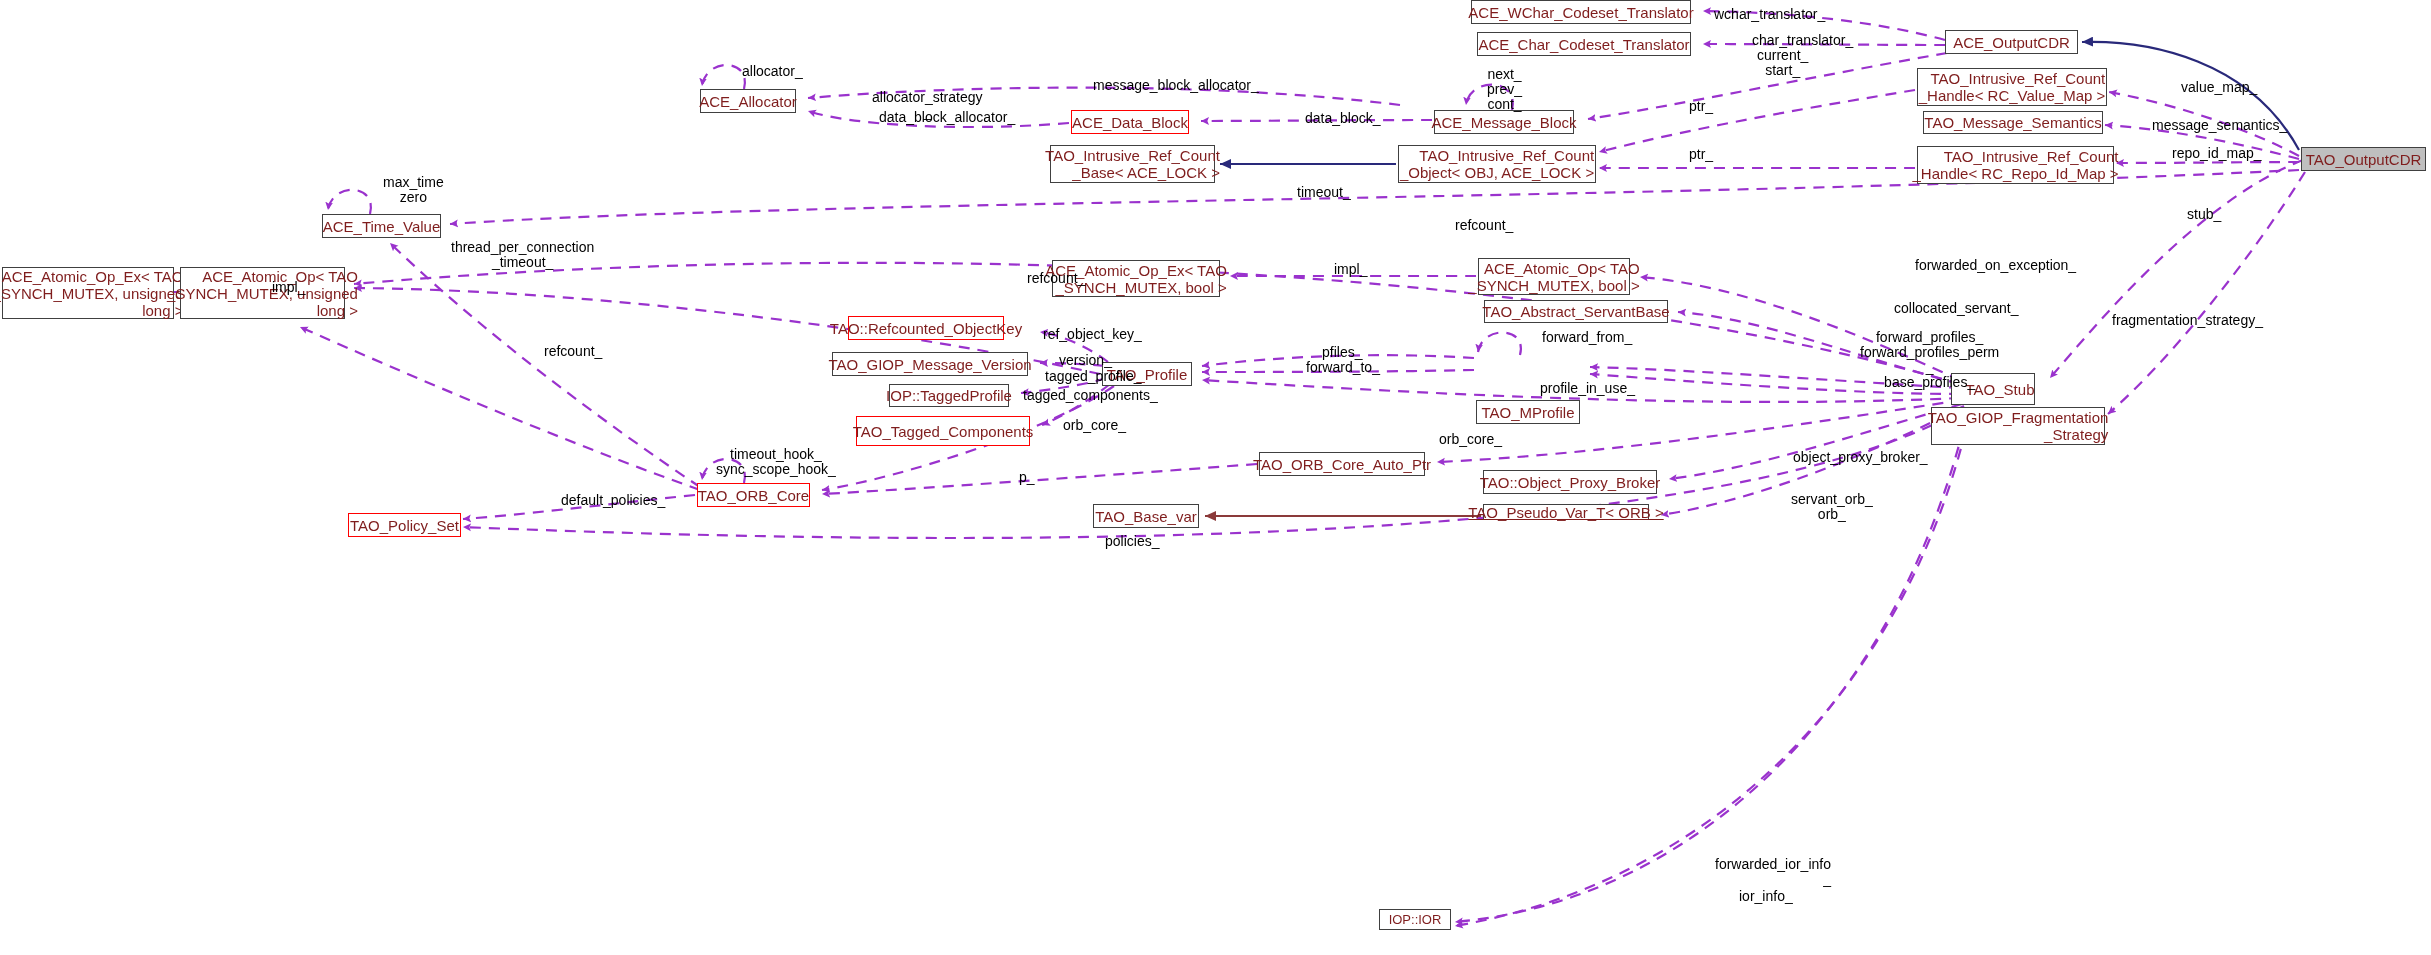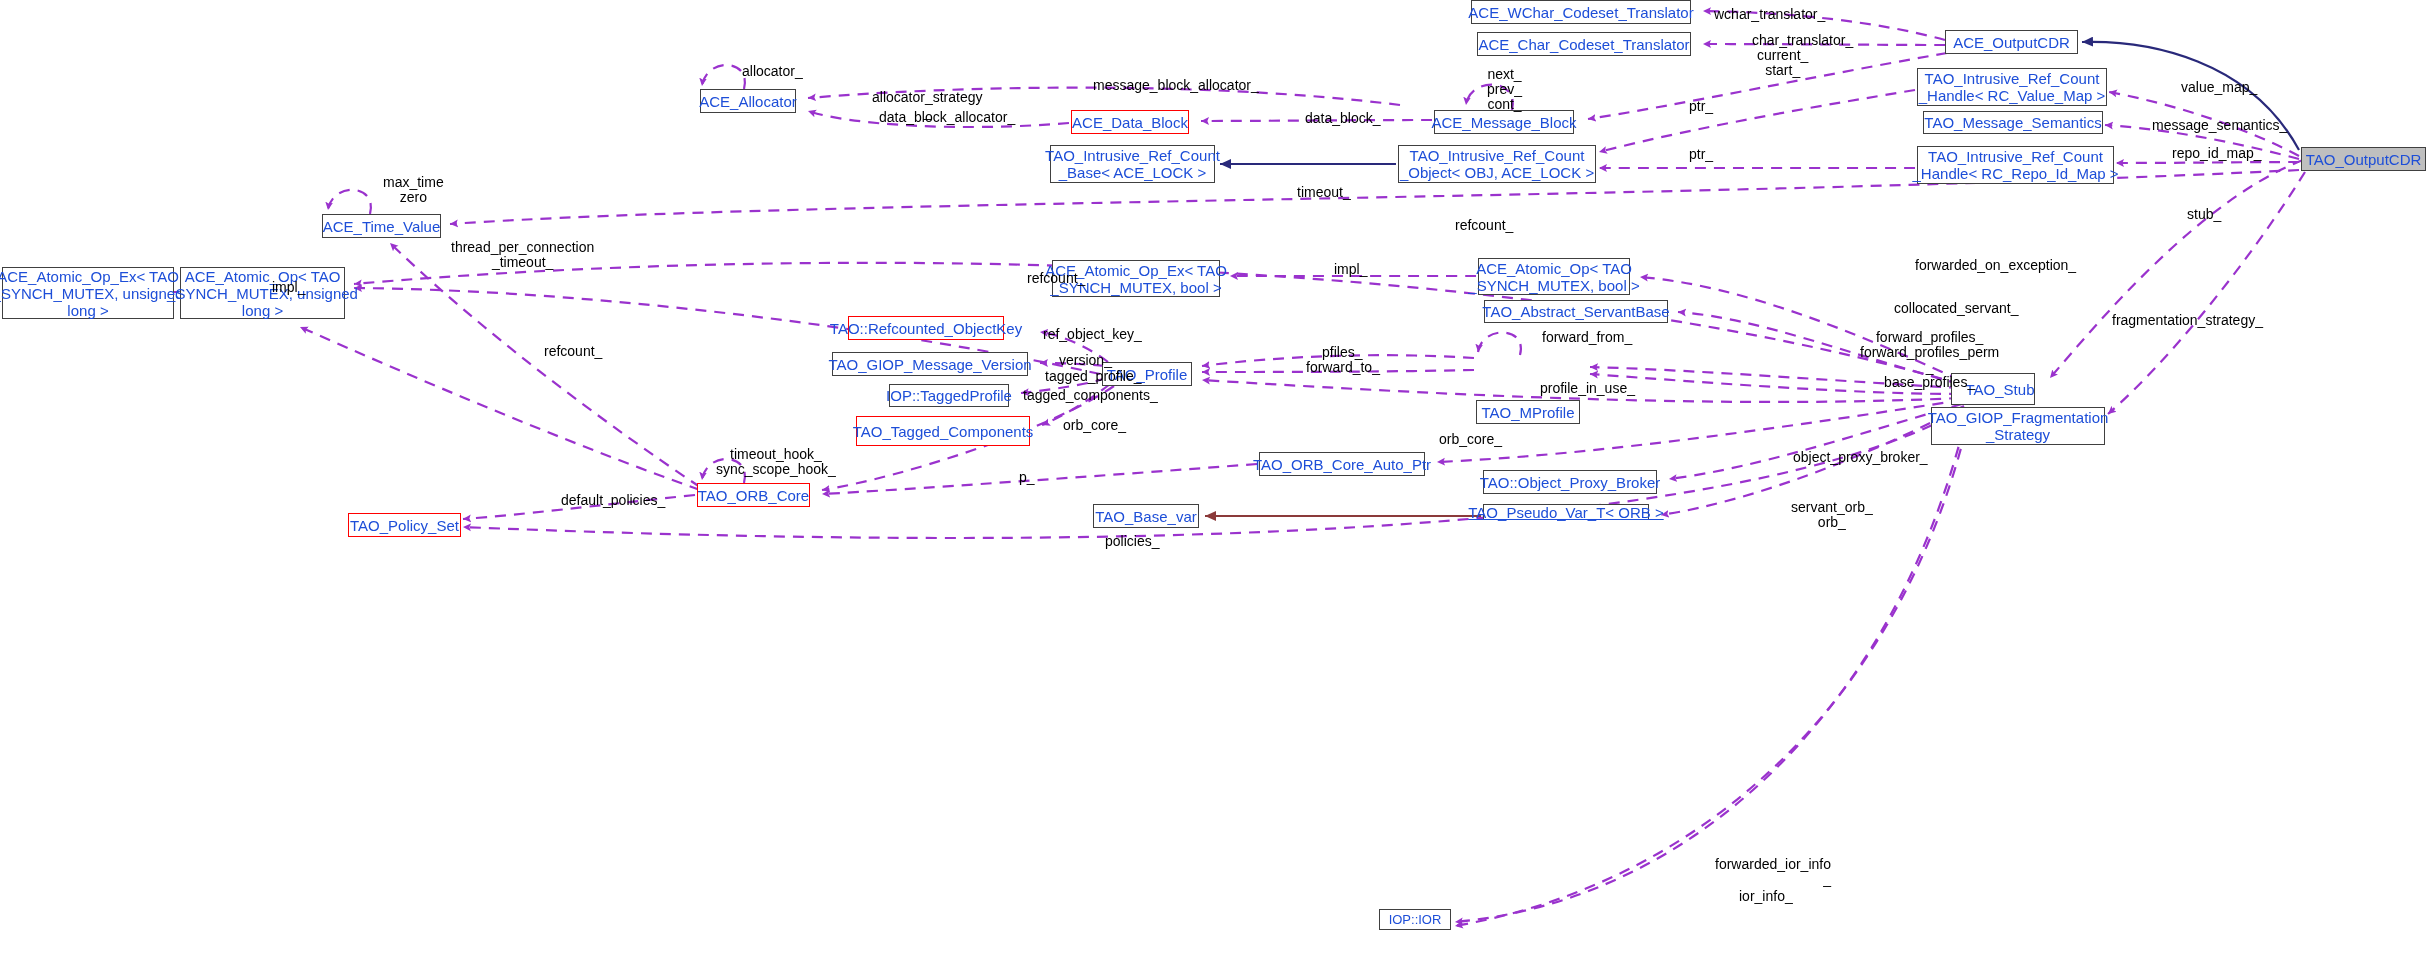--- a/index.html
+++ b/index.html
@@ -4,24 +4,24 @@
 <style>
   html,body{margin:0;padding:0;background:#ffffff;}
   body{font-family:"Liberation Sans",sans-serif;}
   #canvas{position:relative;width:2431px;height:955px;background:#fff;overflow:hidden;}
   #edges{position:absolute;left:0;top:0;width:2431px;height:955px;}
   .node{
     position:absolute;
     box-sizing:border-box;
     border:1px solid #404040;
     background:#ffffff;
-    color:#1d4ed8;
+    color:#7f1d1d;
     font-size:15px;
     line-height:17px;
-    text-align:center;
+    text-align:right;
     display:flex;
     align-items:center;
     justify-content:center;
     white-space:pre;
     padding:1px 6px;
     z-index:5;
   }
   .node.red{border:1px solid #ff0000;}
   .node.hl{background:#bfbfbf;border:1px solid #404040;}
   .elabel{
@@ -228,21 +228,21 @@
   <div class="elabel" style="left:1322px;top:345px;">pfiles_</div>
   <div class="elabel" style="left:1306px;top:360px;">forward_to_</div>
   <div class="elabel" style="left:1023px;top:388px;">tagged_components_</div>
   <div class="elabel" style="left:1540px;top:381px;">profile_in_use_</div>
   <div class="elabel" style="left:1063px;top:418px;">orb_core_</div>
   <div class="elabel" style="left:1439px;top:432px;">orb_core_</div>
   <div class="elabel" style="left:716px;top:447px;text-align:center;">timeout_hook_
 sync_scope_hook_</div>
   <div class="elabel" style="left:1793px;top:450px;">object_proxy_broker_</div>
   <div class="elabel" style="left:1019px;top:470px;">p_</div>
-  <div class="elabel" style="left:1791px;top:492px;text-align:center;margin-top:8px;">servant_orb_
+  <div class="elabel" style="left:1791px;top:492px;text-align:center;">servant_orb_
 orb_</div>
   <div class="elabel" style="left:561px;top:493px;">default_policies_</div>
   <div class="elabel" style="left:1105px;top:534px;">policies_</div>
   <div class="elabel" style="left:2187px;top:207px;">stub_</div>
   <div class="elabel" style="left:2112px;top:313px;">fragmentation_strategy_</div>
   <div class="elabel" style="left:1715px;top:857px;text-align:right;">forwarded_ior_info
 _</div>
   <div class="elabel" style="left:1739px;top:889px;">ior_info_</div>
 
 </div>

